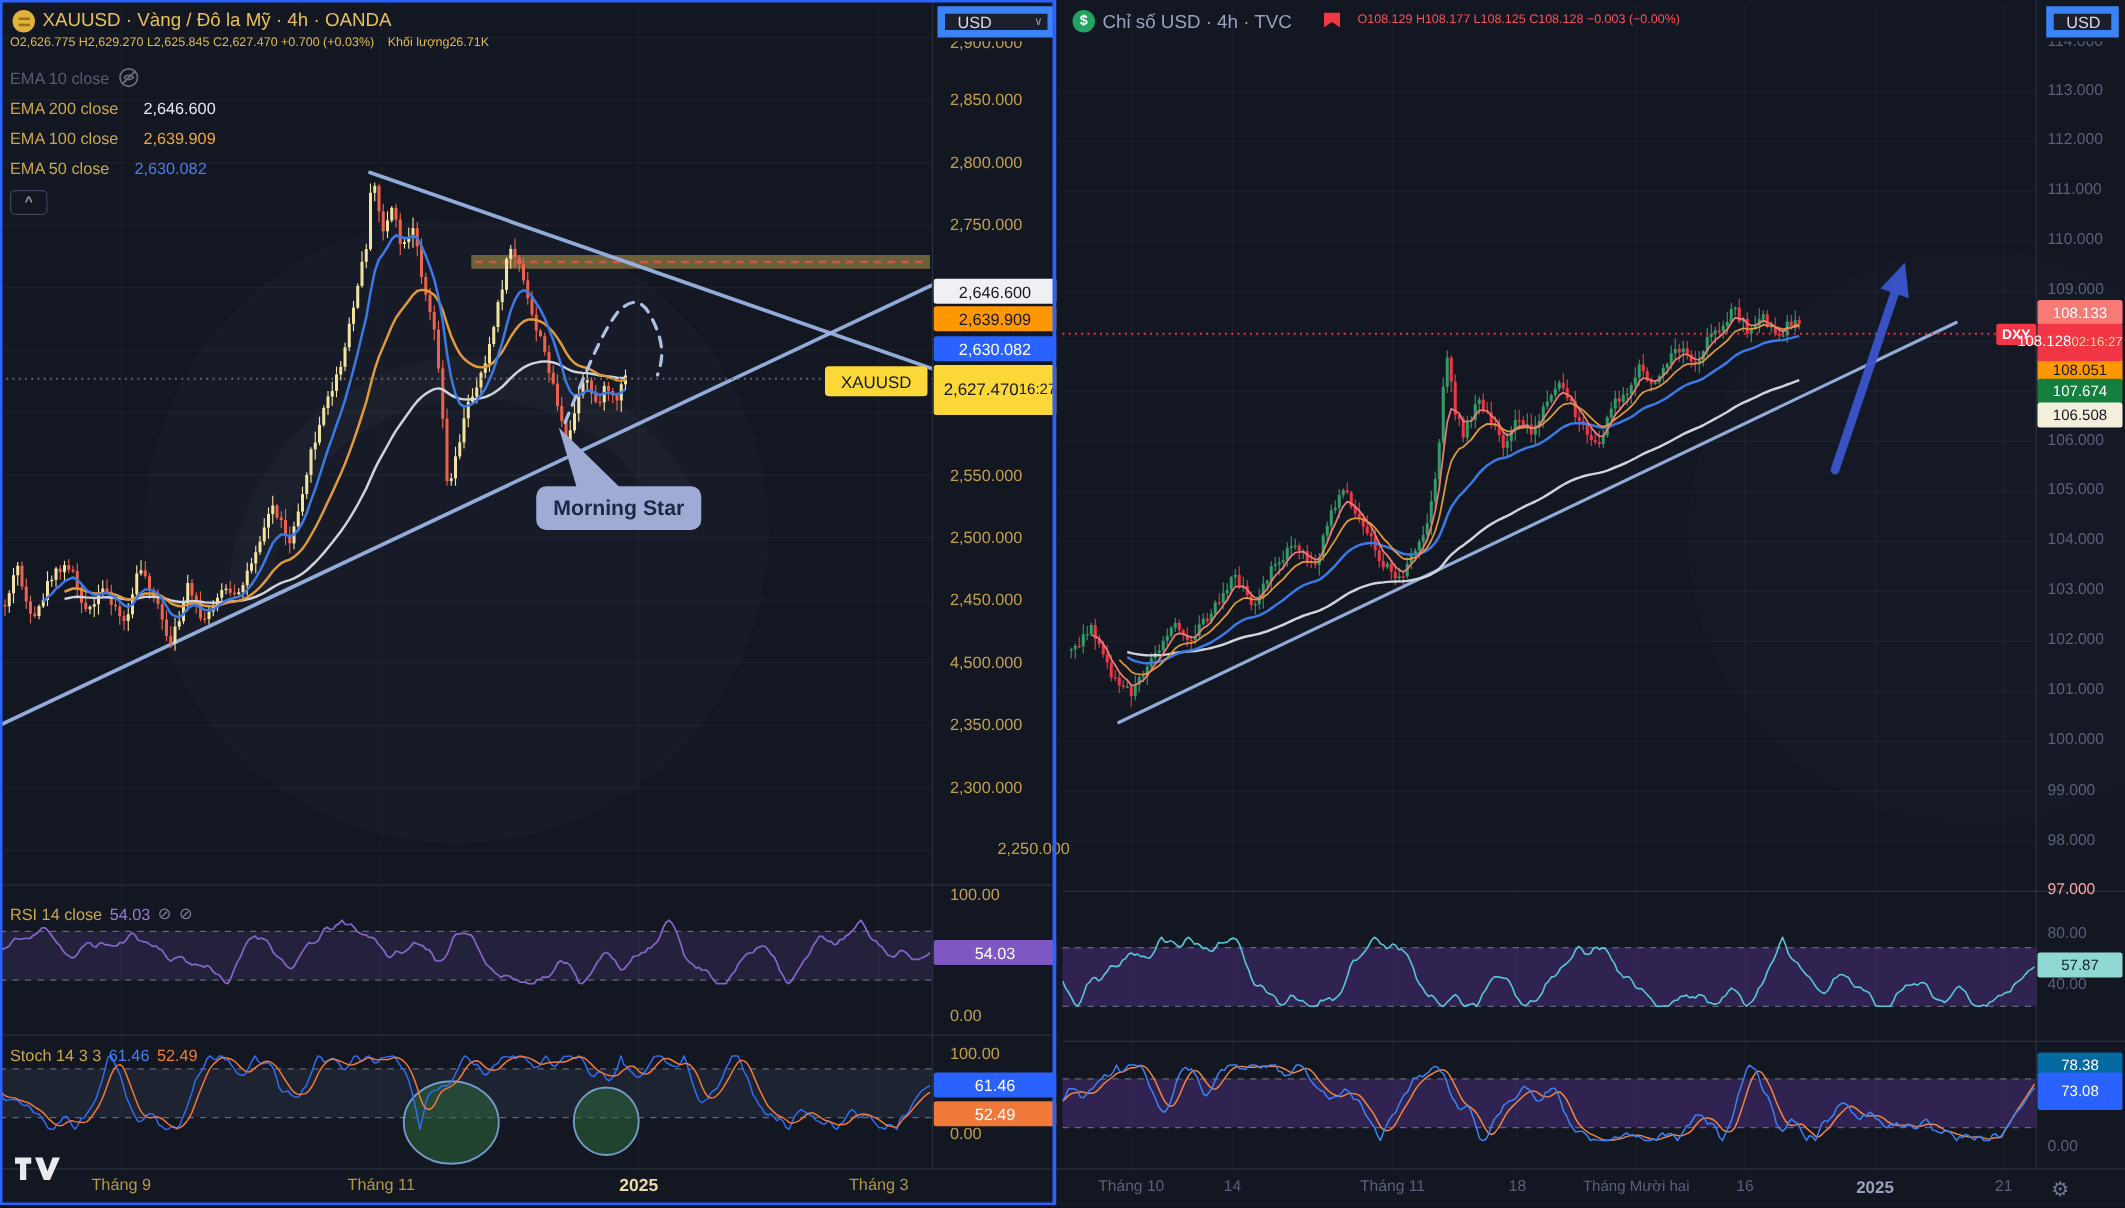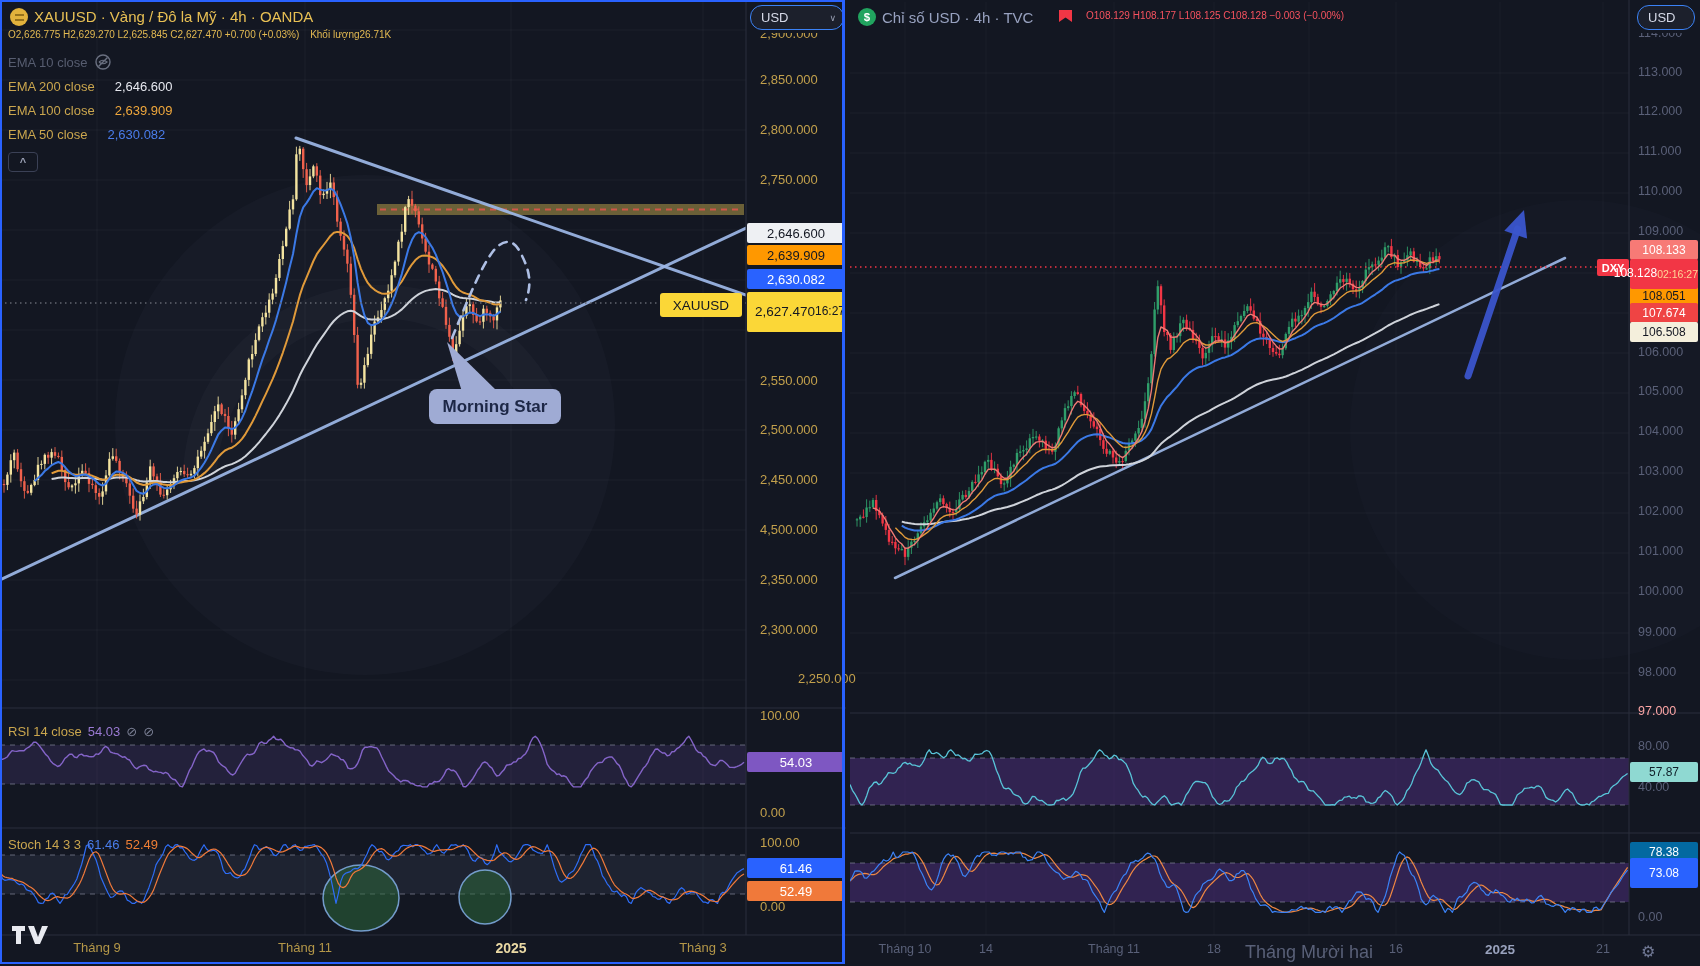--- a/index.html
+++ b/index.html
@@ -28,21 +28,21 @@
            color:#fff; font-size:11.5px; font-weight:bold; display:flex; align-items:center; justify-content:center; }
   
   .tick { position:absolute; font-size:13px; white-space:nowrap; }
   .tick.r { font-size:12.5px; }
   .tick-clip { overflow:hidden; height:9px; }
   .tick-clip span { position:relative; top:-7px; display:block;}
   .tag { position:absolute; border-radius:2px; display:flex; align-items:center; justify-content:center;
          font-size:13px; white-space:nowrap; z-index:4; }
   .tag.r { font-size:12px; }
   .tag2 { flex-direction:row; line-height:1.15; justify-content:flex-end; }
-  .dropdown { position:absolute; background:#1c202c; border:1px solid #3b82f6; border-radius:12px;
+  .dropdown { position:absolute; background:#1c202c; border:6px solid #3b82f6; border-radius:0;
               color:#d6dae8; font-size:13px; display:flex; align-items:center; justify-content:space-between;
               padding:0 7px 0 10px; z-index:5;gap:34px; }
   .chev { font-family:"DejaVu Sans", sans-serif; color:#9aa0b4; font-size:9px; }
   .collapse-btn { position:absolute; left:8px; top:152px; width:30px; height:20px; border:1px solid #3b4156;
                   border-radius:4px; color:#9aa0b4; font-size:11px; font-weight:bold; display:flex;
                   align-items:center; justify-content:center; z-index:3;}
   .time-label { position:absolute; transform:translateX(-50%); font-size:13px; white-space:nowrap; }
   .ms-callout { position:absolute; left:429px; top:389px; width:132px; height:35px; background:#9fabd4;
                 border-radius:8px; color:#1d2746; font-weight:bold; font-size:17px; display:flex;
                 align-items:center; justify-content:center; z-index:3; }
@@ -944,21 +944,21 @@
     <div class="tick r" style="left: 1638px; top: 875px; color: rgb(90, 96, 120); z-index: 2;">50.00</div>
     <div class="tick r" style="left: 1638px; top: 910px; color: rgb(90, 96, 120); z-index: 2;">0.00</div>
     <div class="tag " style="left: 747px; top: 223px; width: 98px; height: 20px; background: rgb(238, 240, 243); color: rgb(19, 23, 34);">2,646.600</div>
     <div class="tag " style="left: 747px; top: 245px; width: 98px; height: 20px; background: rgb(255, 152, 0); color: rgb(19, 23, 34);">2,639.909</div>
     <div class="tag " style="left: 747px; top: 269px; width: 98px; height: 20px; background: rgb(41, 98, 255); color: rgb(255, 255, 255);">2,630.082</div>
     <div class="tag " style="left: 747px; top: 752px; width: 98px; height: 20px; background: rgb(126, 87, 194); color: rgb(255, 255, 255);">54.03</div>
     <div class="tag " style="left: 747px; top: 858px; width: 98px; height: 20px; background: rgb(41, 98, 255); color: rgb(255, 255, 255);">61.46</div>
     <div class="tag " style="left: 747px; top: 881px; width: 98px; height: 20px; background: rgb(240, 121, 58); color: rgb(255, 255, 255);">52.49</div>
     <div class="tag r" style="left: 1630px; top: 240px; width: 68px; height: 20px; background: rgb(247, 122, 118); color: rgb(255, 255, 255);">108.133</div>
     <div class="tag r" style="left: 1630px; top: 286px; width: 68px; height: 20px; background: rgb(255, 152, 0); color: rgb(19, 23, 34);">108.051</div>
-    <div class="tag r" style="left: 1630px; top: 303px; width: 68px; height: 20px; background: #ef4444; color: rgb(255, 255, 255);">107.674</div>
+    <div class="tag r" style="left: 1630px; top: 303px; width: 68px; height: 20px; background: #15803d; color: rgb(255, 255, 255);">107.674</div>
     <div class="tag r" style="left: 1630px; top: 322px; width: 68px; height: 20px; background: rgb(244, 239, 220); color: rgb(19, 23, 34);">106.508</div>
     <div class="tag r" style="left: 1630px; top: 762px; width: 68px; height: 20px; background: rgb(143, 217, 210); color: rgb(16, 32, 42);">57.87</div>
     <div class="tag r" style="left: 1630px; top: 842px; width: 68px; height: 20px; background: #0369a1; color: rgb(255, 255, 255);">78.38</div>
     <div class="tag r" style="left: 1630px; top: 858px; width: 68px; height: 30px; background: rgb(41, 98, 255); color: rgb(255, 255, 255);">73.08</div>
     <div class="tag tag2" style="left: 747px; top: 292px; width: 98px; height: 40px; background: rgb(251, 215, 55); color: rgb(19, 23, 34);">
       <div style="font-size: 13.5px;">2,627.470</div>
       <div style="font-size: 12px;">16:27</div>
     </div>
     <div class="tag tag2 r" style="left: 1630px; top: 259px; width: 68px; height: 30px; background: rgb(242, 54, 69); color: rgb(255, 255, 255);">
       <div style="font-size: 12px;">108.128</div>
@@ -985,17 +985,17 @@
       <span style="color: rgb(74, 125, 236); margin-left: 14px;">2,630.082</span>
     </div>
     <div class="time-label" style="left: 97px; top: 940px; color: rgb(180, 151, 72); font-weight: normal; font-size: 13px; z-index: 2;">Tháng 9</div>
     <div class="time-label" style="left: 305px; top: 940px; color: rgb(180, 151, 72); font-weight: normal; font-size: 13px; z-index: 2;">Tháng 11</div>
     <div class="time-label" style="left: 511px; top: 940px; color: rgb(234, 217, 164); font-weight: bold; font-size: 14px; z-index: 2;">2025</div>
     <div class="time-label" style="left: 703px; top: 940px; color: rgb(180, 151, 72); font-weight: normal; font-size: 13px; z-index: 2;">Tháng 3</div>
     <div class="time-label" style="left: 905px; top: 942px; color: rgb(89, 96, 120); font-weight: normal; font-size: 12.5px; z-index: 2;">Tháng 10</div>
     <div class="time-label" style="left: 986px; top: 942px; color: rgb(89, 96, 120); font-weight: normal; font-size: 12.5px; z-index: 2;">14</div>
     <div class="time-label" style="left: 1114px; top: 942px; color: rgb(89, 96, 120); font-weight: normal; font-size: 12.5px; z-index: 2;">Tháng 11</div>
     <div class="time-label" style="left: 1214px; top: 942px; color: rgb(89, 96, 120); font-weight: normal; font-size: 12.5px; z-index: 2;">18</div>
-    <div class="time-label" style="left: 1309px; top: 942px; color: rgb(89, 96, 120); font-weight: normal; font-size: 18px; z-index: 2;">Tháng Mười hai</div>
+    <div class="time-label" style="left: 1309px; top: 942px; color: rgb(89, 96, 120); font-weight: normal; font-size: 12px; z-index: 2;">Tháng Mười hai</div>
     <div class="time-label" style="left: 1396px; top: 942px; color: rgb(89, 96, 120); font-weight: normal; font-size: 12.5px; z-index: 2;">16</div>
     <div class="time-label" style="left: 1500px; top: 942px; color: rgb(153, 162, 189); font-weight: bold; font-size: 13.5px; z-index: 2;">2025</div>
     <div class="time-label" style="left: 1603px; top: 942px; color: rgb(89, 96, 120); font-weight: normal; font-size: 12.5px; z-index: 2;">21</div>
   </div>
 
 </body></html>

